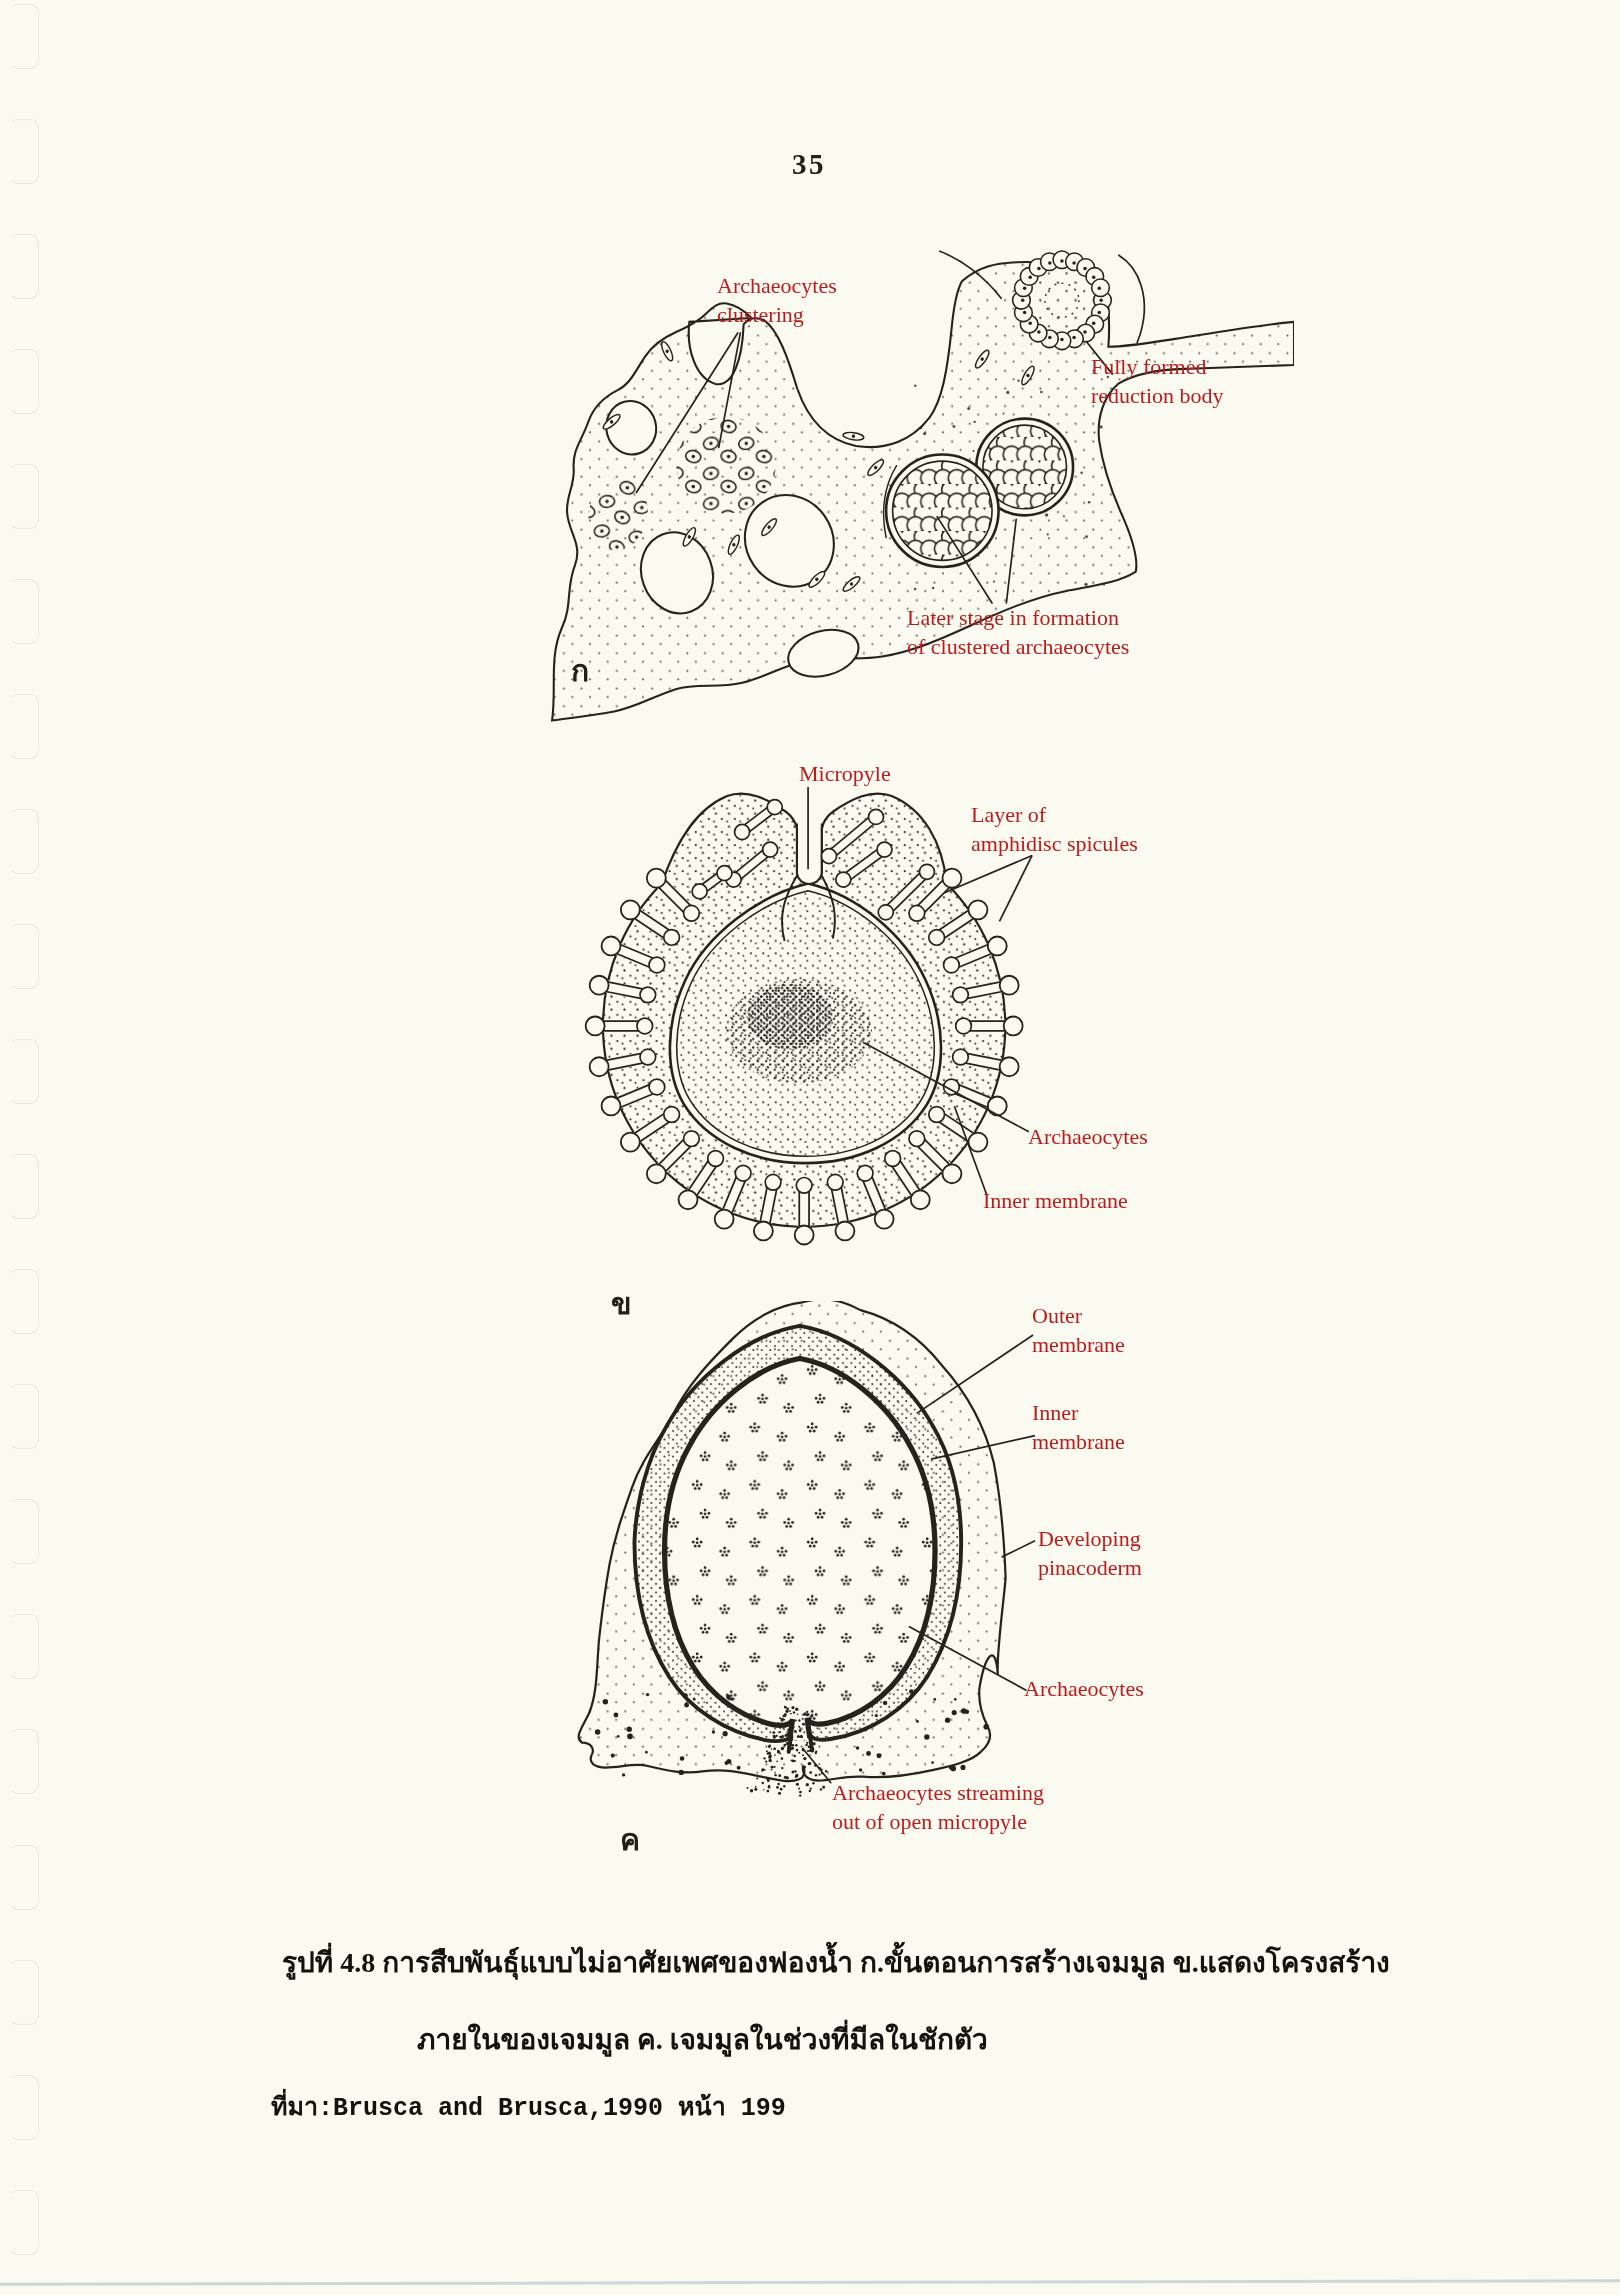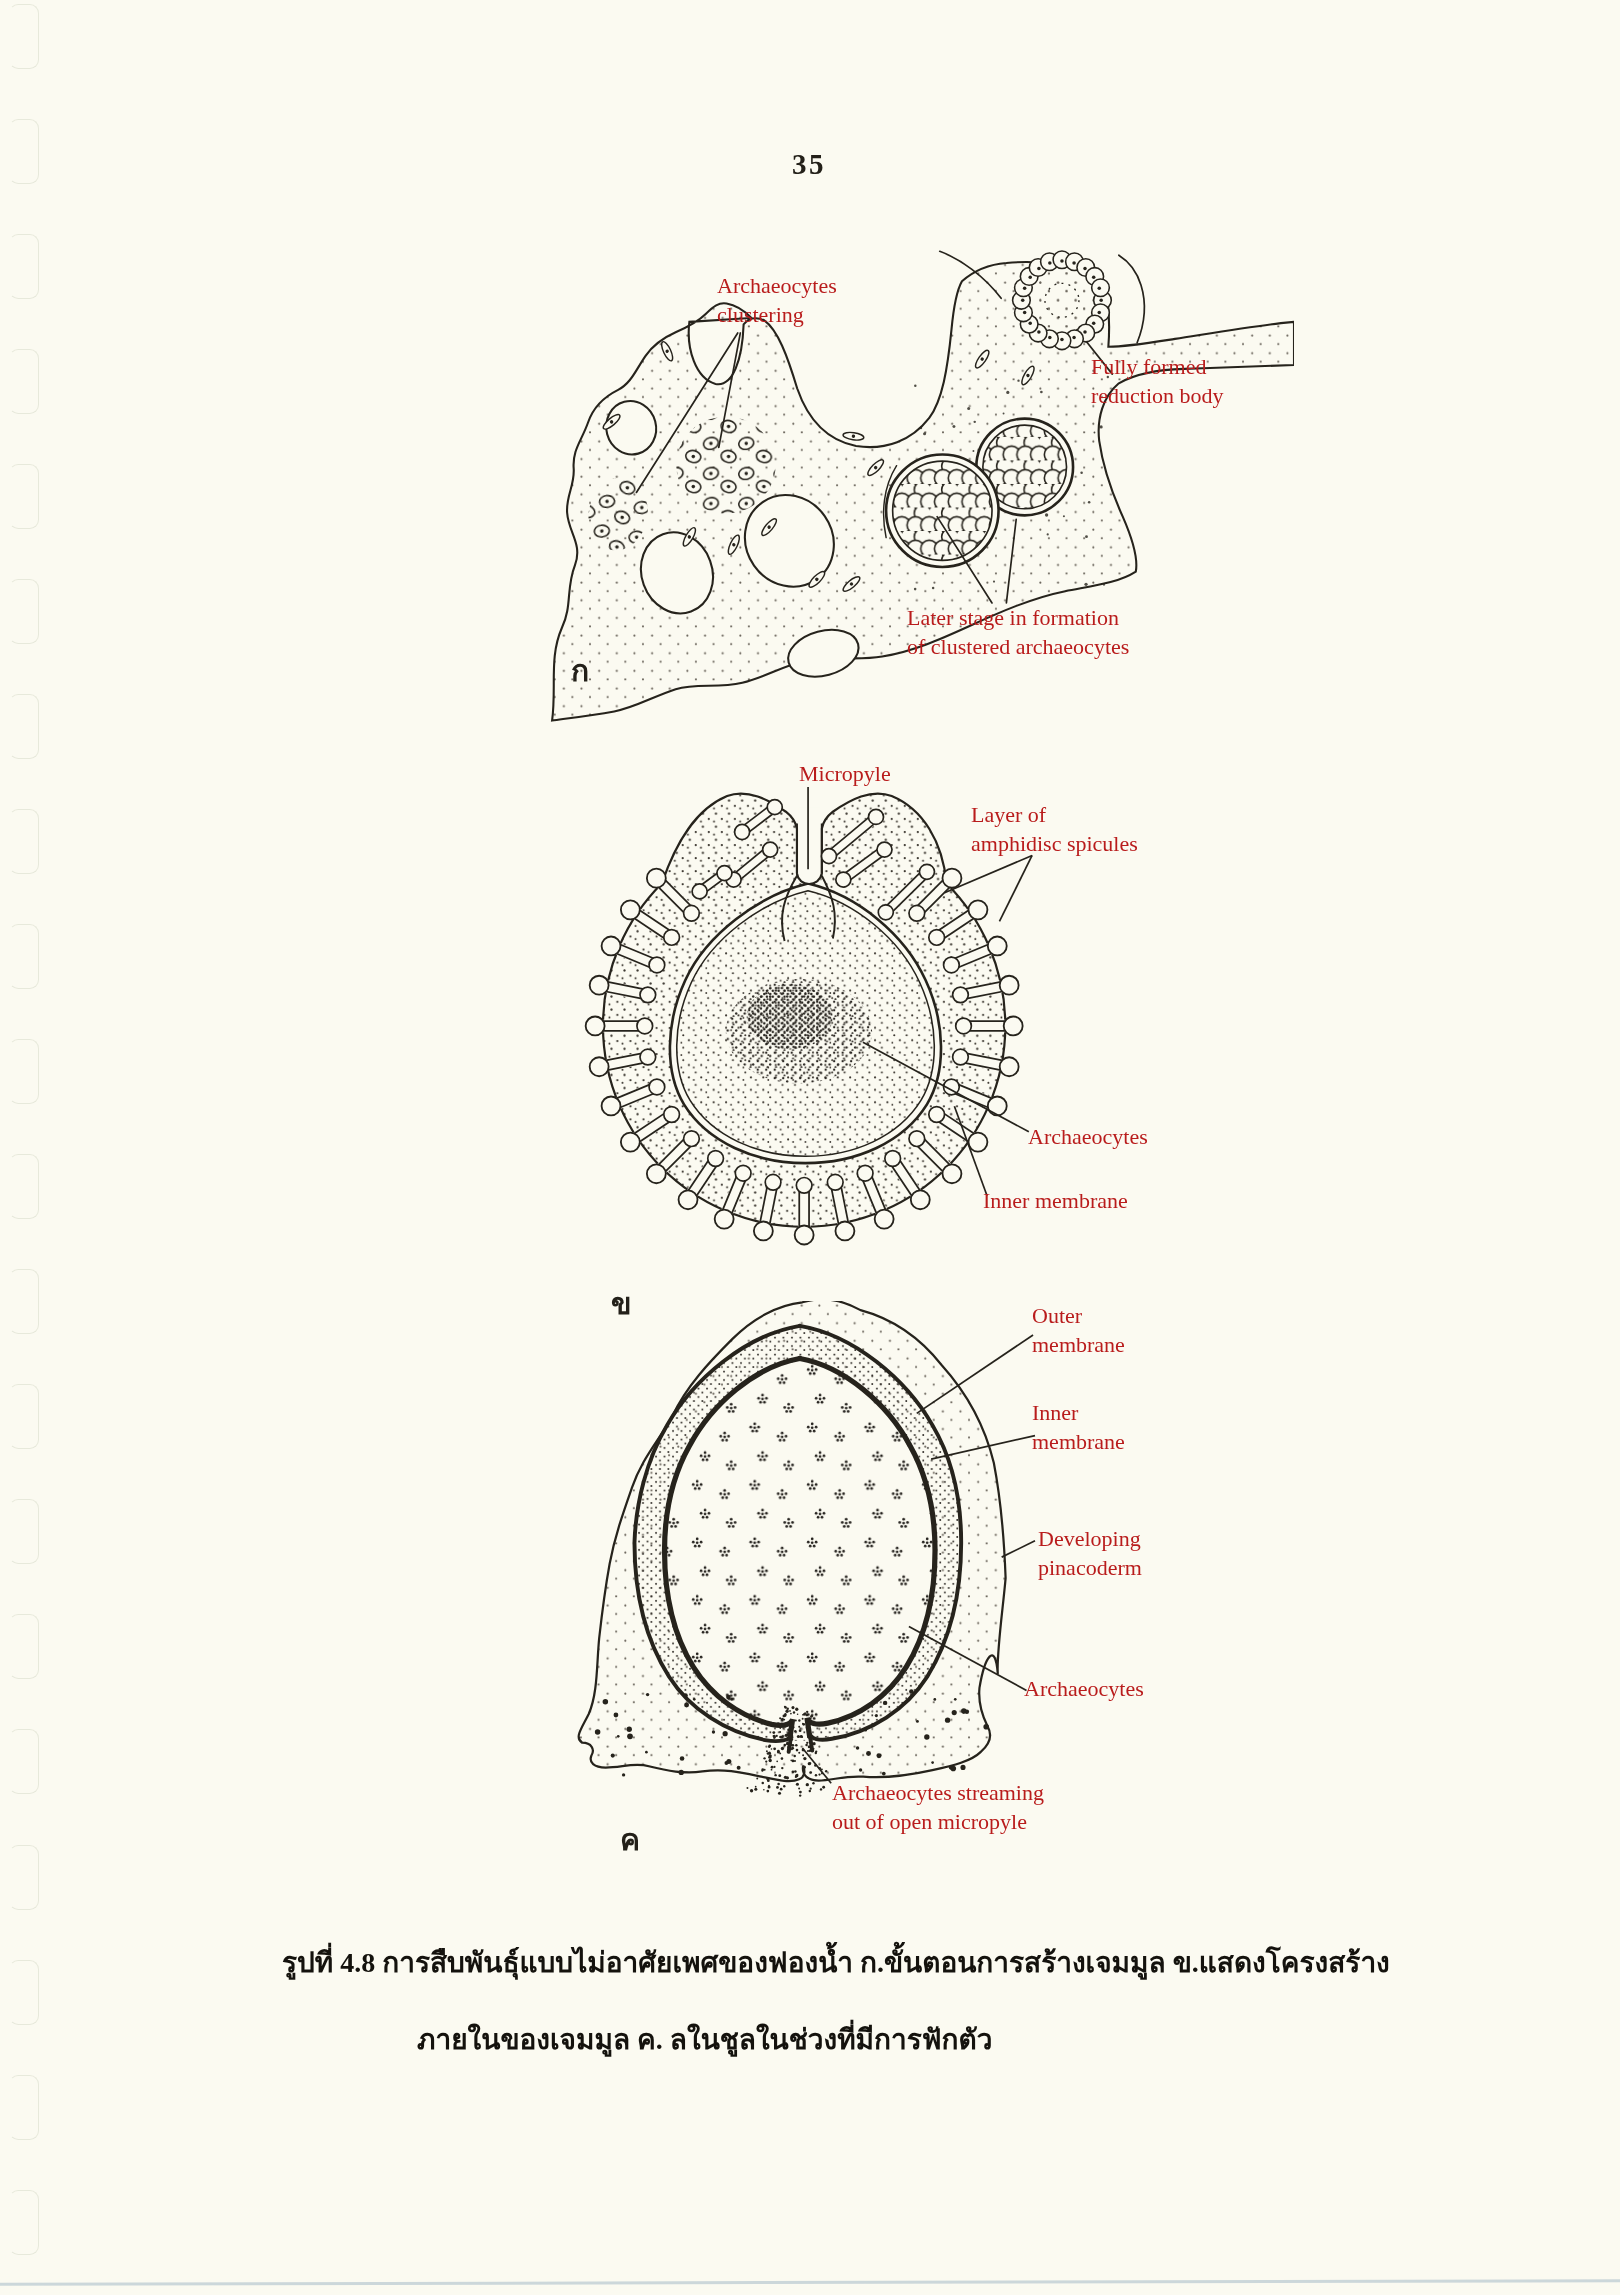--- a/index.html
+++ b/index.html
@@ -744,21 +744,22 @@
 membrane</div>
     <div class="lbl" style="left:469px;top:224px">Developing
 pinacoderm</div>
     <div class="lbl" style="left:455px;top:374px">Archaeocytes</div>
     <div class="lbl" style="left:263px;top:478px">Archaeocytes streaming
 out of open micropyle</div>
     <div class="panel" style="left:51px;top:515px">ค</div>
   </figure>
 
   <div class="cap" style="left:282px;top:1940px">รูปที่ 4.8  การสืบพันธุ์แบบไม่อาศัยเพศของฟองน้ำ  ก.ขั้นตอนการสร้างเจมมูล  ข.แสดงโครงสร้าง</div>
-  <div class="cap" style="left:417px;top:2017px">ภายในของเจมมูล  ค. ลในชูลในช่วงที่มีการฟักตัว</div>
+  <div class="cap" style="left:417px;top:2017px">ภายในของเจมมูล  ค. เจมมูลในช่วงที่มีลในชักตัว</div>
+  <div class="src" style="left:271px;top:2086px">ที่มา:Brusca and Brusca,1990 หน้า 199</div>
 
 <div class="bracket" style="top: 3.9px;"></div>
     <div class="bracket" style="top: 119px;"></div>
     <div class="bracket" style="top: 234px;"></div>
     <div class="bracket" style="top: 349px;"></div>
     <div class="bracket" style="top: 464px;"></div>
     <div class="bracket" style="top: 579px;"></div>
     <div class="bracket" style="top: 694px;"></div>
     <div class="bracket" style="top: 809px;"></div>
     <div class="bracket" style="top: 924px;"></div>

